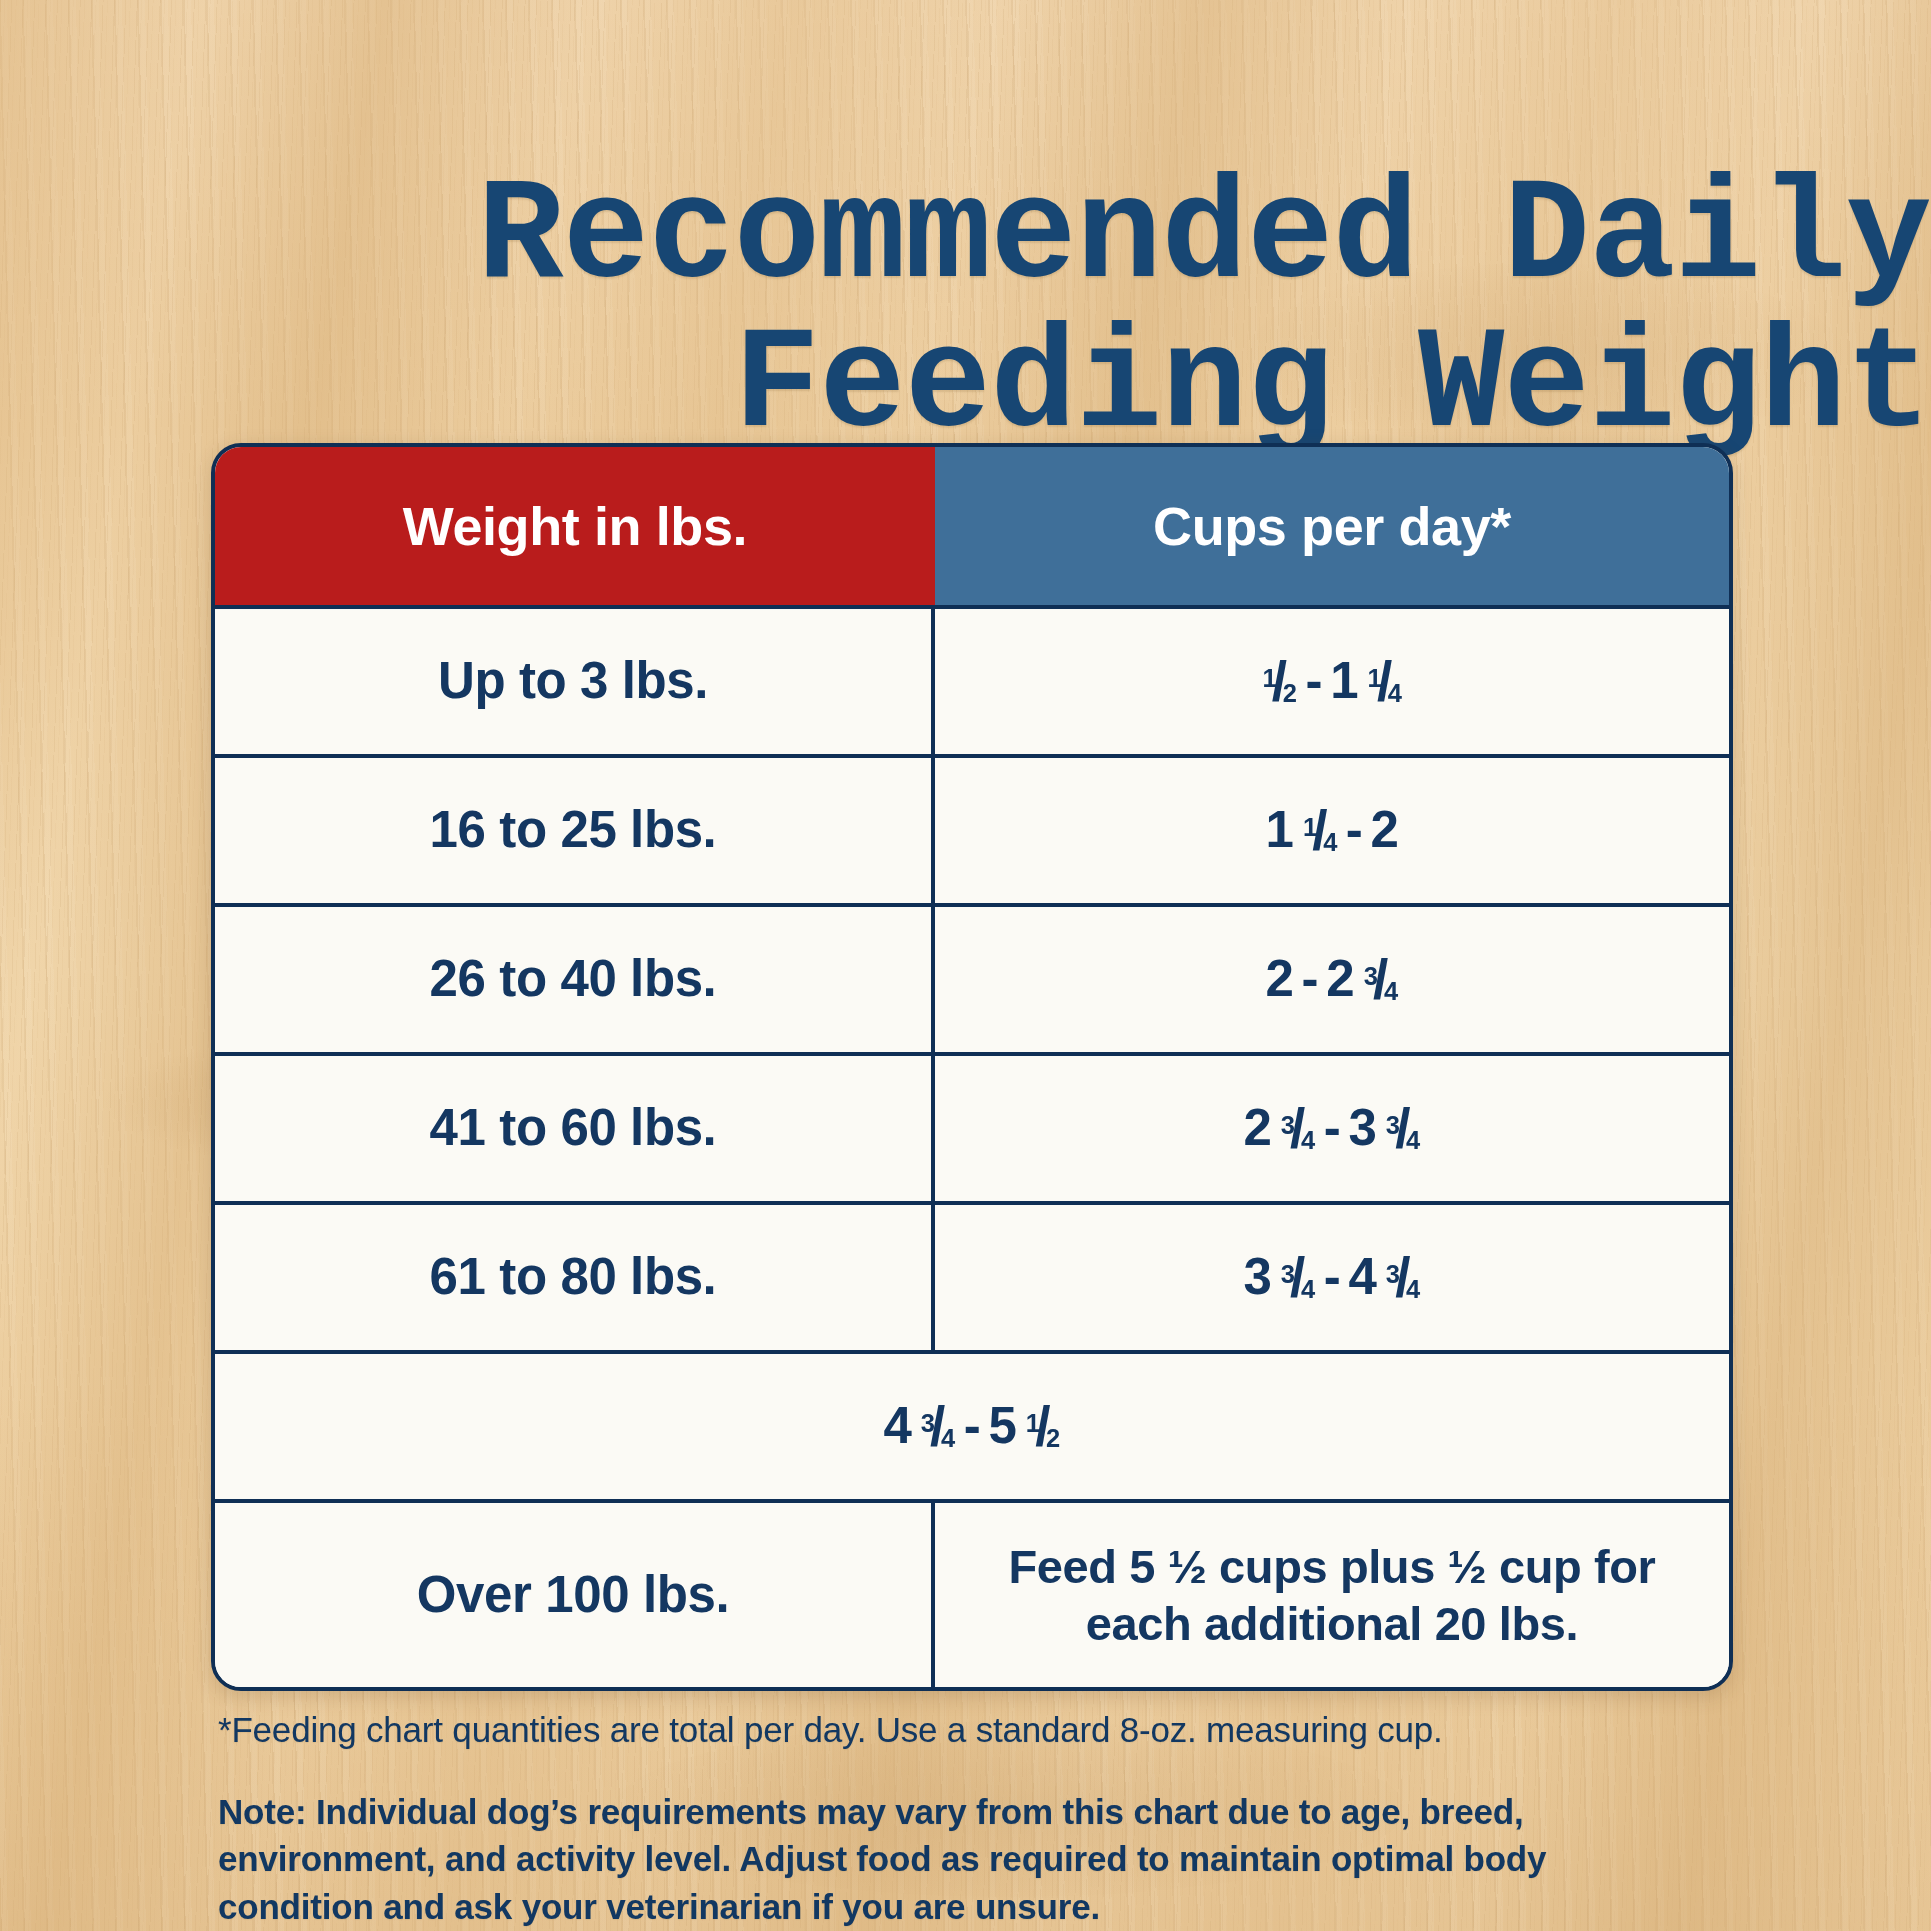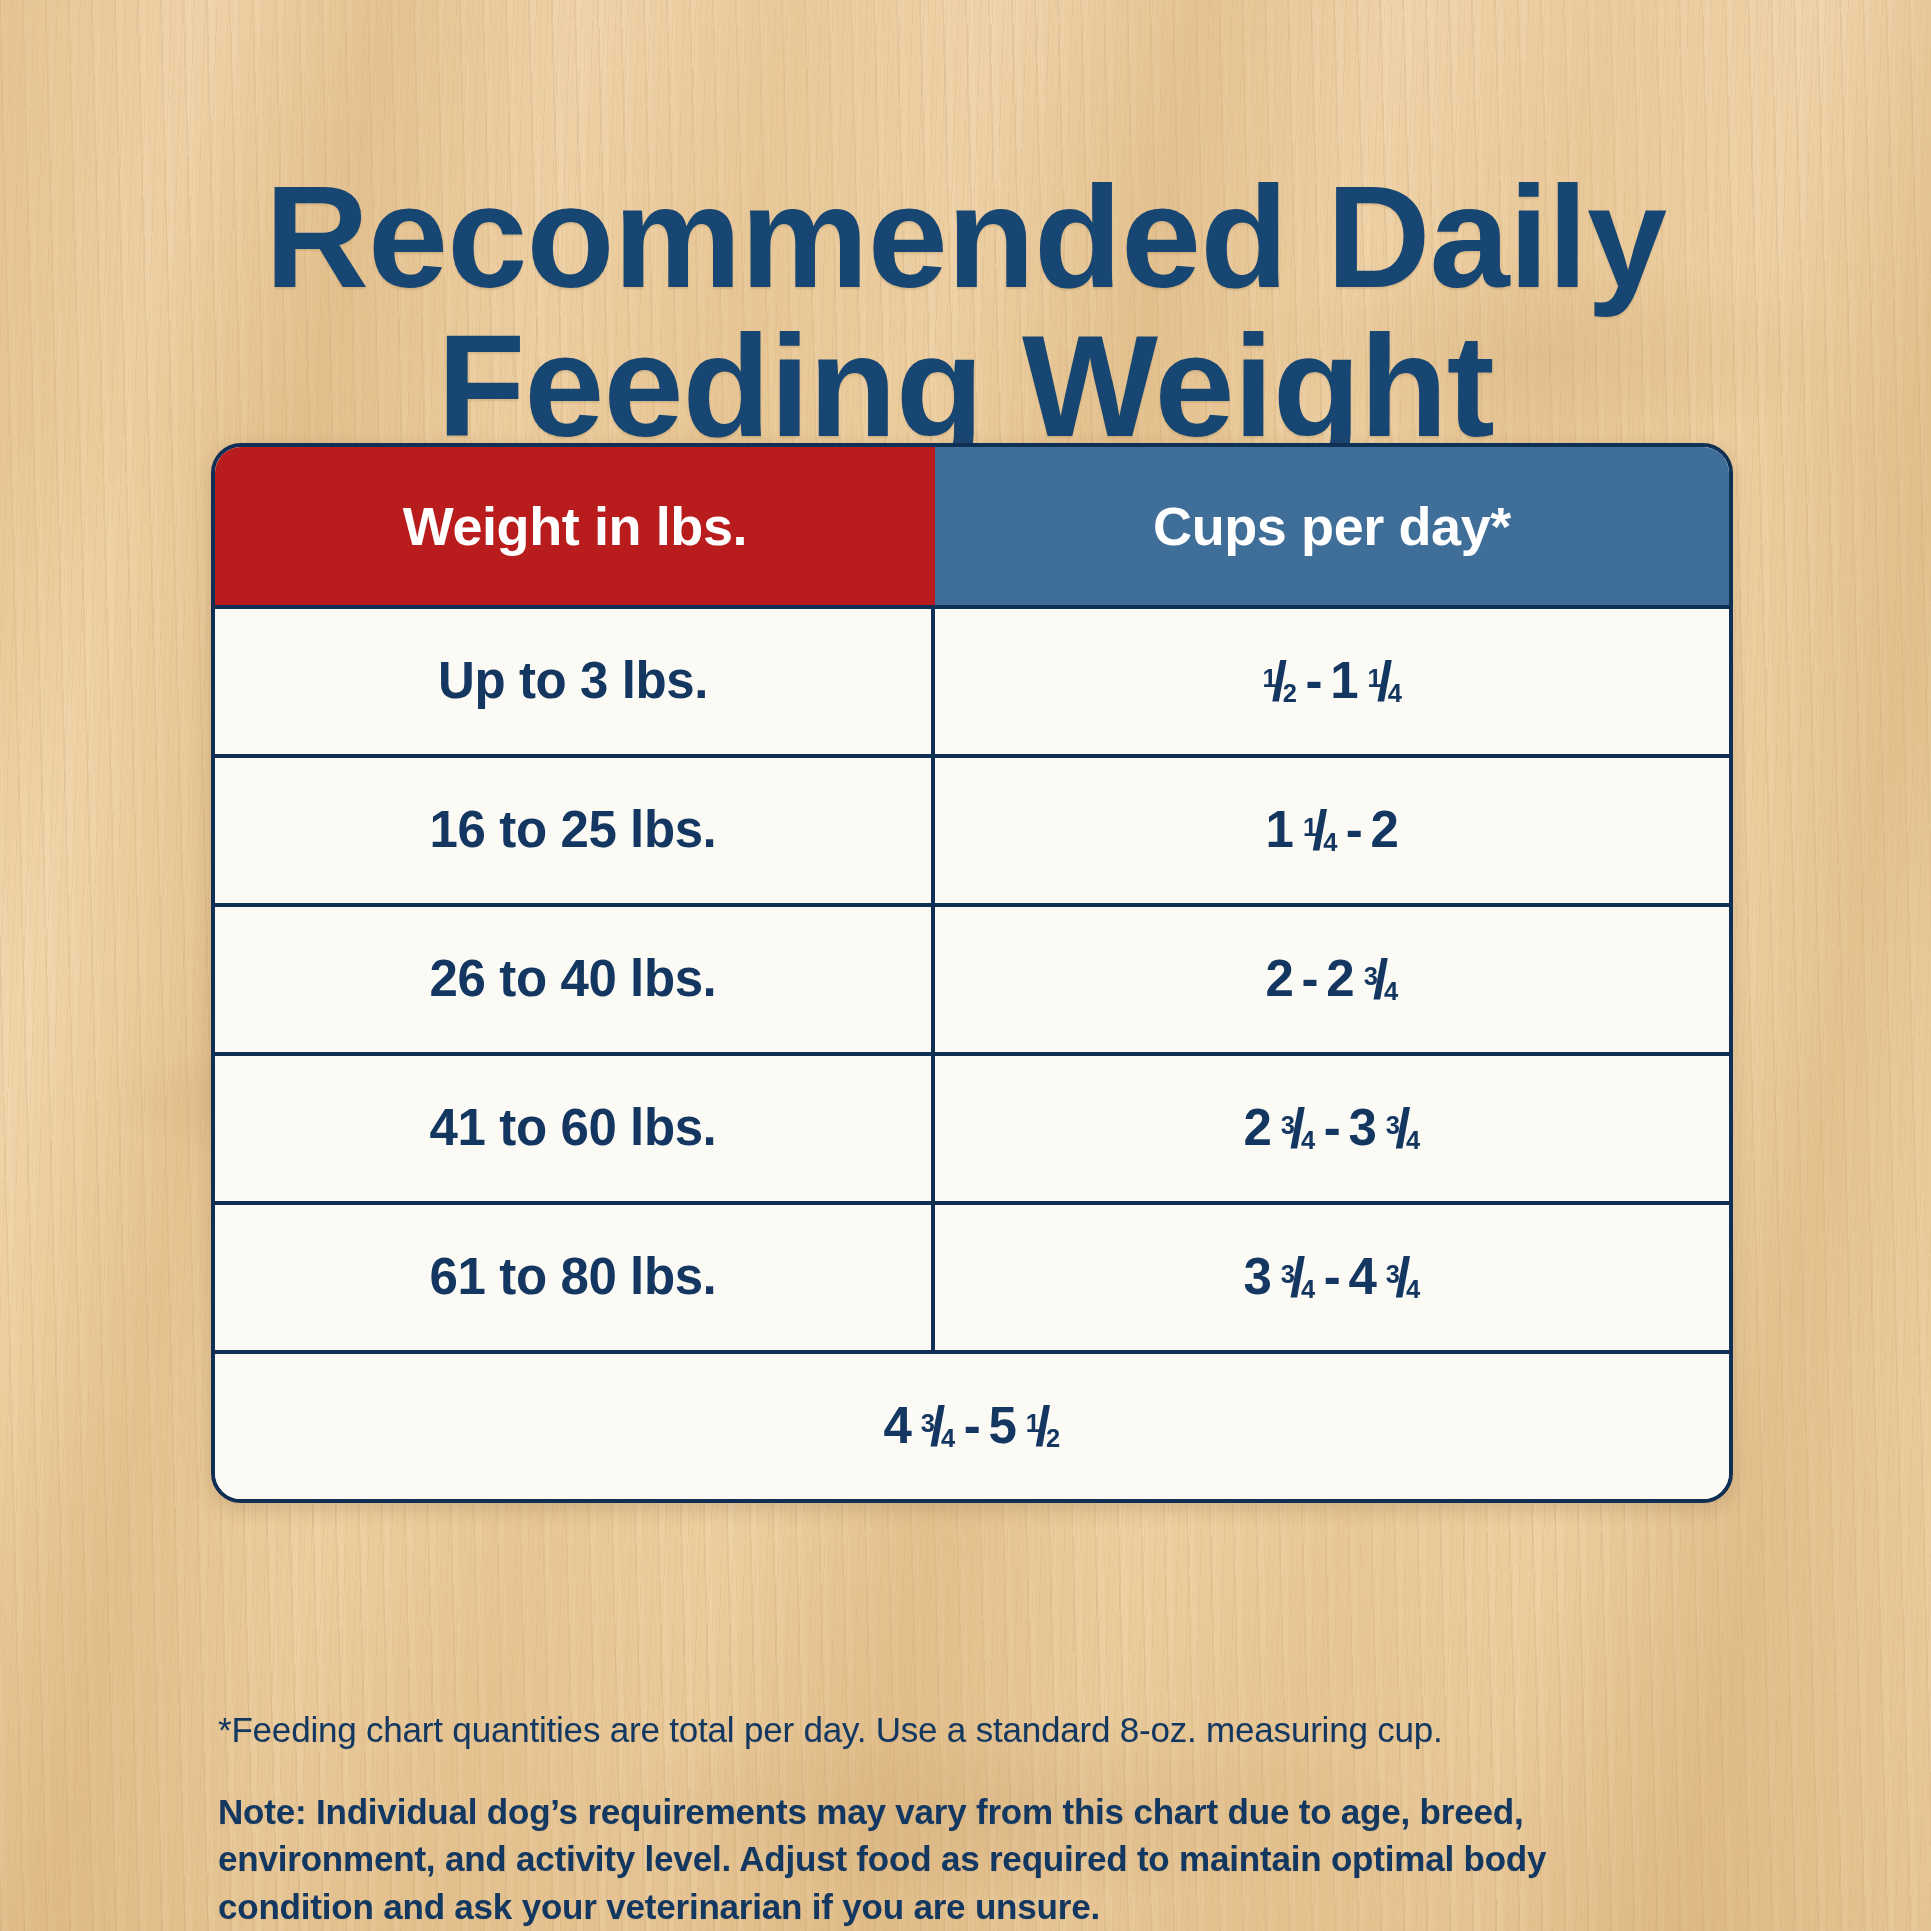--- a/index.html
+++ b/index.html
@@ -88,22 +88,22 @@
     position: absolute;
     inset: 0;
   }
 
   
   #page-title {
     position: absolute;
     left: 0;
     top: 68px;
     width: 1931px;
-    text-align: center;
-    font-family: Liberation Sans, sans-serif;
+    text-align: right;
+    font-family: Liberation Mono, monospace;
     font-weight: 700;
     font-size: 144px;
     line-height: 1.03;
     letter-spacing: -0.9px;
     color: #174673;
     text-shadow: 0 1.8px 1.8px rgba(120,84,40,0.16);
   }
   #page-title .title-line {
     display: block;
     white-space: nowrap;
@@ -316,20 +316,24 @@
         <span class="whole">4</span>
           <span class="sp"></span>
           <span class="frac"><span class="num">3</span><span class="sl">/</span><span class="den">4</span></span>
           <span class="dash">-</span>
           <span class="whole">5</span>
           <span class="sp"></span>
           <span class="frac"><span class="num">1</span><span class="sl">/</span><span class="den">2</span></span>
       </div>
     </div>
 
+    <div class="trow body-row tall">
+      <div class="tcell col-weight">Over 100 lbs.</div>
+      <div class="tcell col-cups" id="last-row-cups-text">Feed 5 ½ cups plus ½ cup for each additional 20 lbs.</div>
+    </div>
 
   </div>
 
   <div id="footnotes">
     <p id="footnote-star">*Feeding chart quantities are total per day. Use a standard 8-oz. measuring cup.</p>
     <p id="footnote-note"><span id="footnote-note-label">Note:</span><span id="footnote-note-body"> Individual dog’s requirements may vary from this chart due to age, breed, environment, and activity level. Adjust food as required to maintain optimal body condition and ask your veterinarian if you are unsure.</span></p>
   </div>
 
 </div>
 

